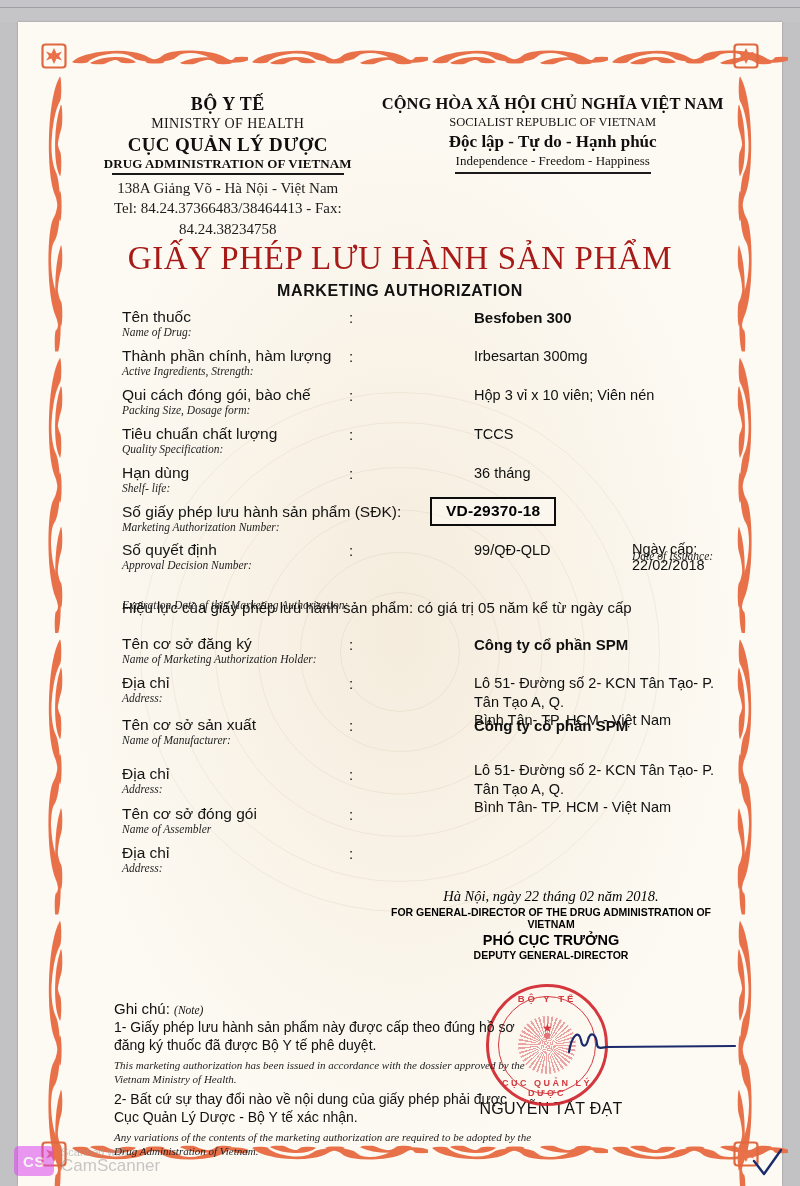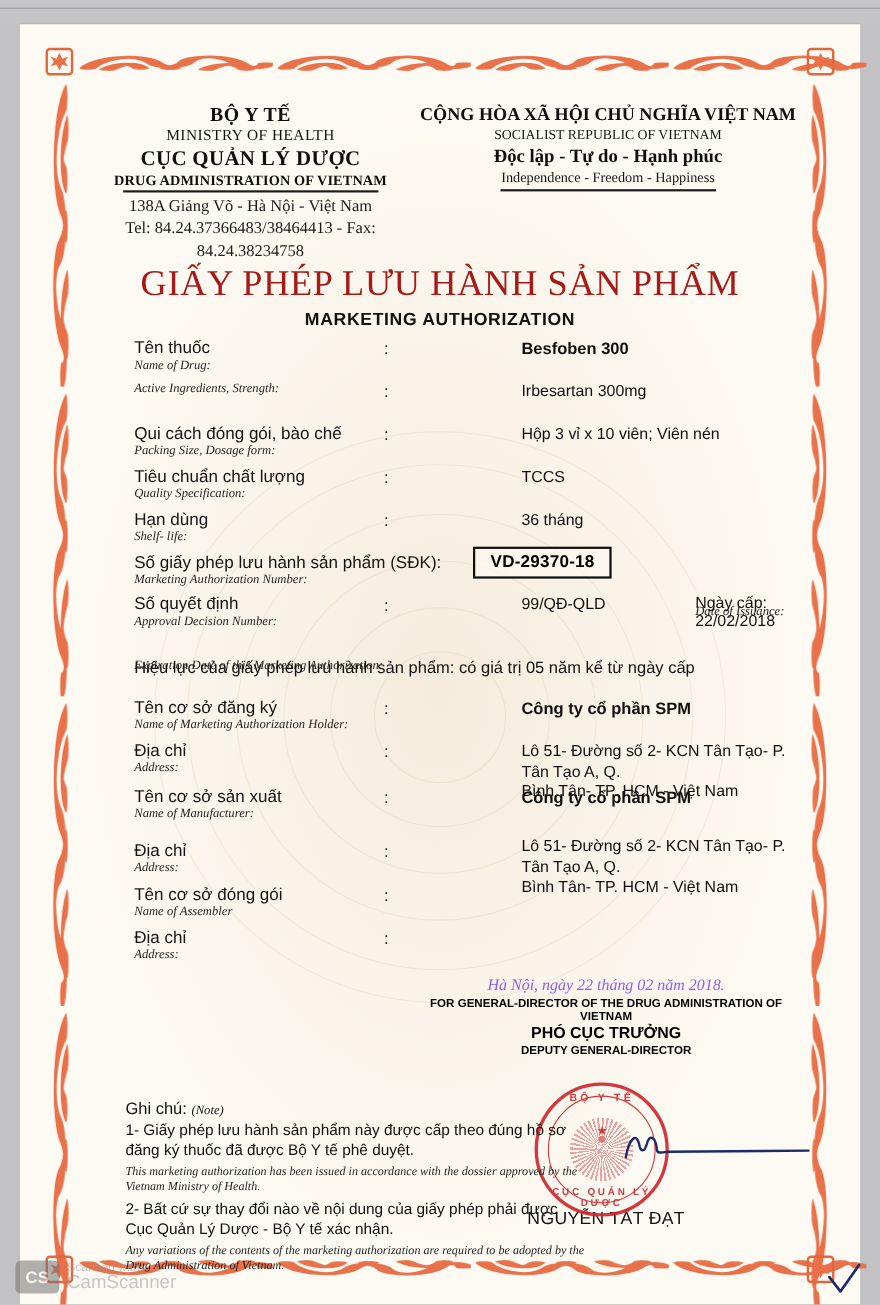--- a/index.html
+++ b/index.html
@@ -165,21 +165,21 @@
     font-size:15px; color:#121212; white-space:nowrap;
   }
 
   
   .sign{
     position:absolute; right:66px; top:866px;
     width:330px; text-align:center;
   }
   .sg-date{
     font-family:"Liberation Serif", serif;
-    font-style:italic; font-size:14.5px; color:#8b5cf6;
+    font-style:italic; font-size:14.5px; color:#000000;
   }
   .sg-1{ font-weight:bold; font-size:14.5px; margin-top:3px; letter-spacing:.1px;}
   .sg-2{ font-weight:bold; font-size:10.5px; margin-top:1px; letter-spacing:0;}
   .sg-3{ font-weight:bold; font-size:14.5px; margin-top:2px;}
   .sg-4{ font-weight:bold; font-size:10.5px; margin-top:1px;}
   .sg-name{
     position:absolute; left:0; right:0; top:212px;
     font-size:16px; color:#111; letter-spacing:.3px;
   }
 
@@ -242,21 +242,21 @@
   }
 
   
   .cs-wm{
     position:absolute; left:14px; bottom:10px;
     display:flex; align-items:center; gap:7px;
     opacity:.55;
   }
   .cs-logo{
     width:40px; height:30px;
-    background:#737373;
+    background:#d946ef;
     border-radius:5px;
     position:relative;
     display:flex; align-items:center; justify-content:center;
     color:#f2f2f2; font-weight:bold; font-size:15px;
     letter-spacing:.5px;
     font-family:"Liberation Sans", sans-serif;
   }
   .cs-text{
     color:#9b9b9e;
     font-family:"Liberation Sans", sans-serif;
@@ -379,20 +379,21 @@
     <div class="fields">
 
       <div class="row" style="height:39px">
         <span class="lbl-vn">Tên thuốc</span>
         <span class="lbl-en">Name of Drug:</span>
         <span class="colon">:</span>
         <span class="val bold">Besfoben 300</span>
       </div>
 
       <div class="row" style="height:39px">
+        <span class="lbl-vn">Thành phần chính, hàm lượng</span>
         <span class="lbl-en">Active Ingredients, Strength:</span>
         <span class="colon">:</span>
         <span class="val">Irbesartan 300mg</span>
       </div>
 
       <div class="row" style="height:39px">
         <span class="lbl-vn">Qui cách đóng gói, bào chế</span>
         <span class="lbl-en">Packing Size, Dosage form:</span>
         <span class="colon">:</span>
         <span class="val">Hộp 3 vỉ x 10 viên; Viên nén</span>

